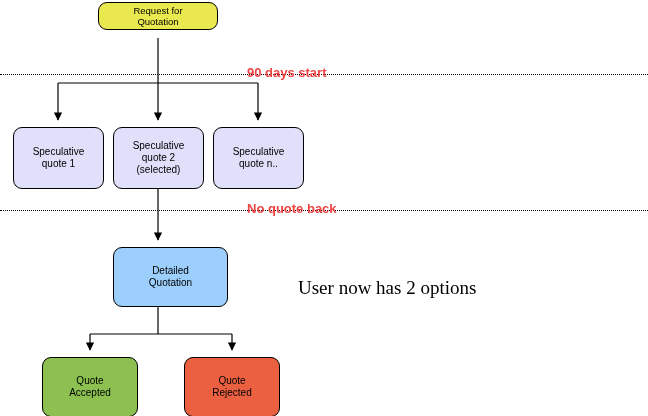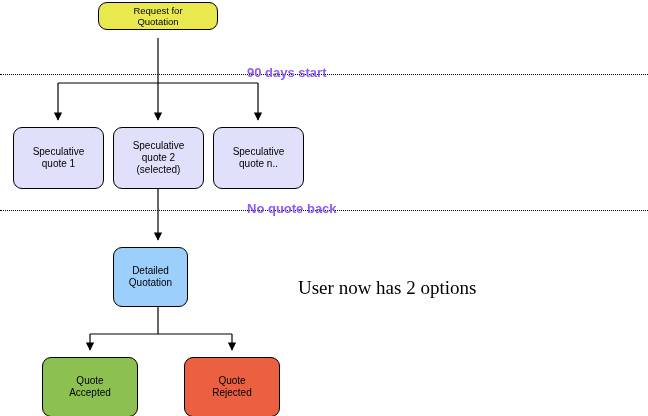--- a/index.html
+++ b/index.html
@@ -51,21 +51,21 @@
     height: 62px;
     background: #e0e0fa;
     font-size: 10px;
   }
   #node-spec-1 { left: 13px; }
   #node-spec-2 { left: 113px; }
   #node-spec-3 { left: 213px; }
   #node-detailed {
     left: 113px;
     top: 247px;
-    width: 75px;
+    width: 115px;
     height: 60px;
     background: #9ccffb;
     font-size: 10px;
   }
   #node-accepted {
     left: 42px;
     top: 357px;
     width: 96px;
     height: 60px;
     background: #8cc152;
@@ -96,21 +96,21 @@
     height: 0;
     border-top: 1px dotted #000000;
     z-index: 3;
   }
   #phase-rule-1 { top: 74px; }
   #phase-rule-2 { top: 210px; }
   .phase-label {
     position: absolute;
     font-size: 13px;
     font-weight: bold;
-    color: #8b5cf6;
+    color: #ef4444;
     background: transparent;
     white-space: nowrap;
     z-index: 5;
   }
   #phase-label-1 { left: 247px; top: 65px; }
   #phase-label-2 { left: 247px; top: 201px; }
   
   .annotation {
     position: absolute;
     font-size: 19px;

